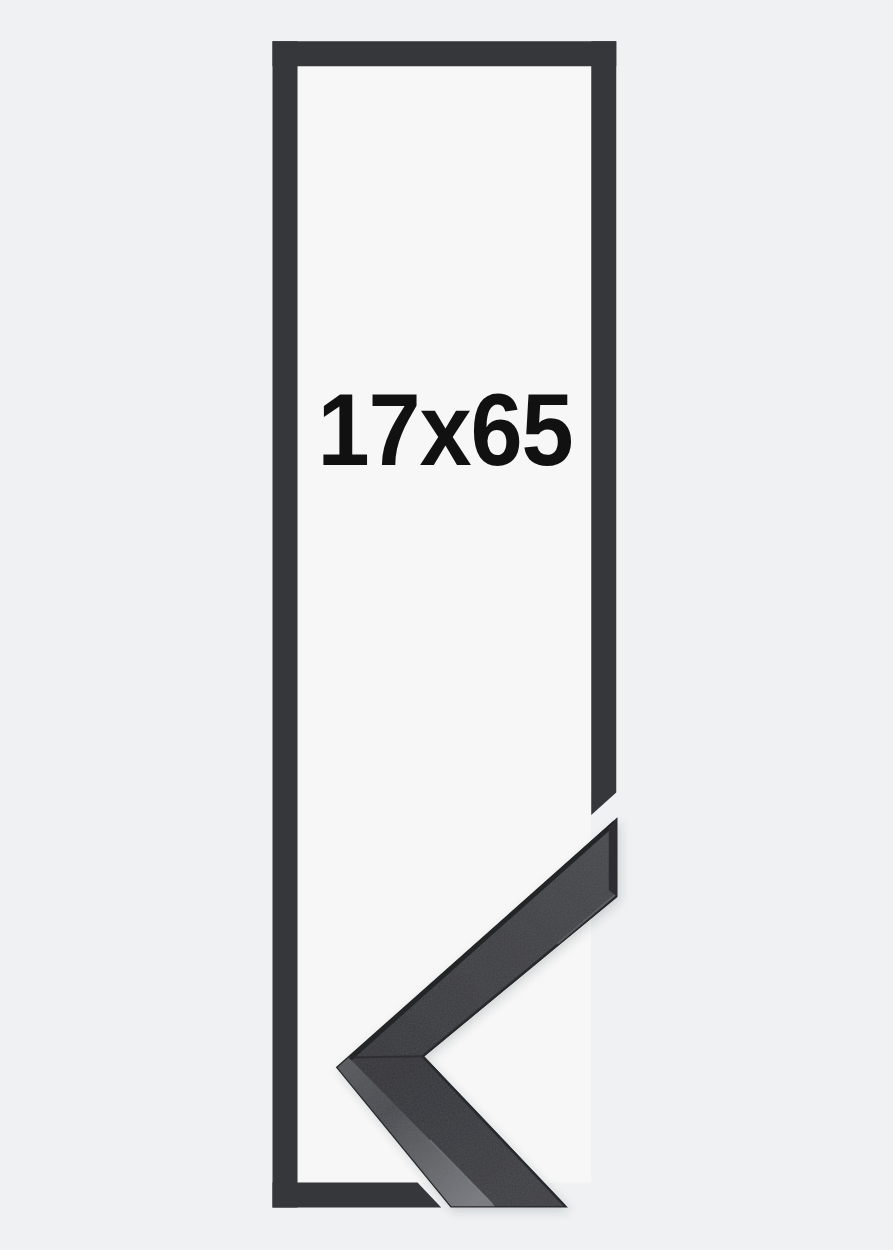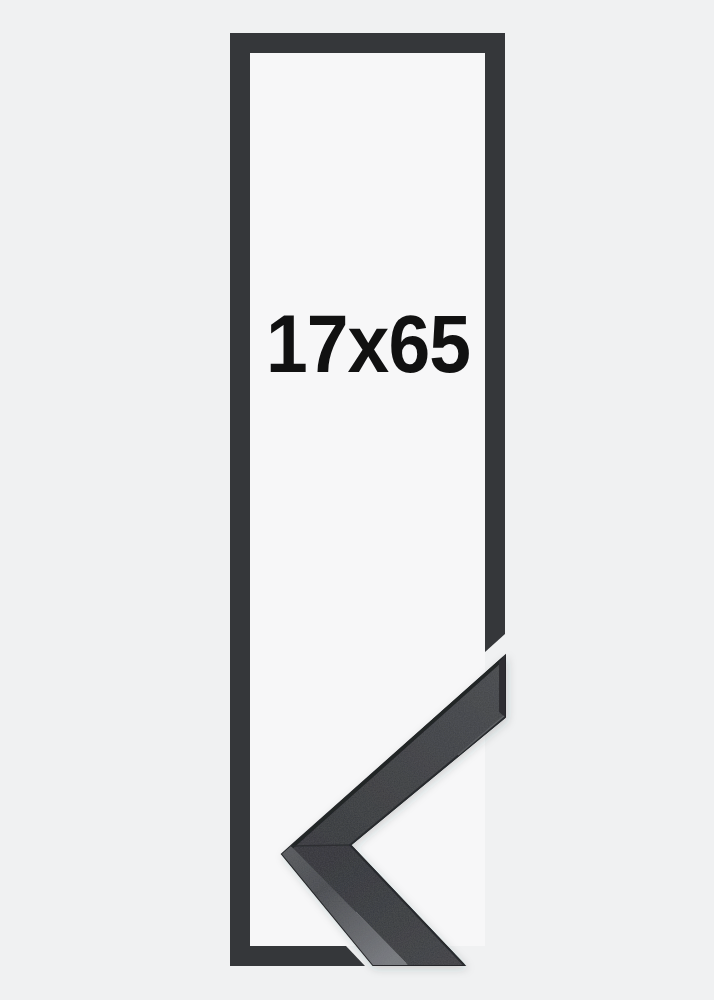--- a/index.html
+++ b/index.html
@@ -1,21 +1,21 @@
 <!DOCTYPE html>
 <html><head>
 <meta charset="utf-8">
 <style>
   html, body { margin: 0; padding: 0; }
   body {
     width: 714px; height: 1000px; overflow: hidden;
     background: #f0f1f2;
     font-family: "Liberation Sans", "DejaVu Sans", sans-serif;
   }
-  .stage { width: 674px; height: 1000px; position: relative; padding-left: 12px; }
+  .stage { width: 674px; height: 1000px; position: relative; }
   svg { display: block; }
   .size-label {
     font-family: "Liberation Sans", "DejaVu Sans", sans-serif;
     font-weight: bold;
   }
 </style>
 </head>
 <body>
 
 <div class="stage">

